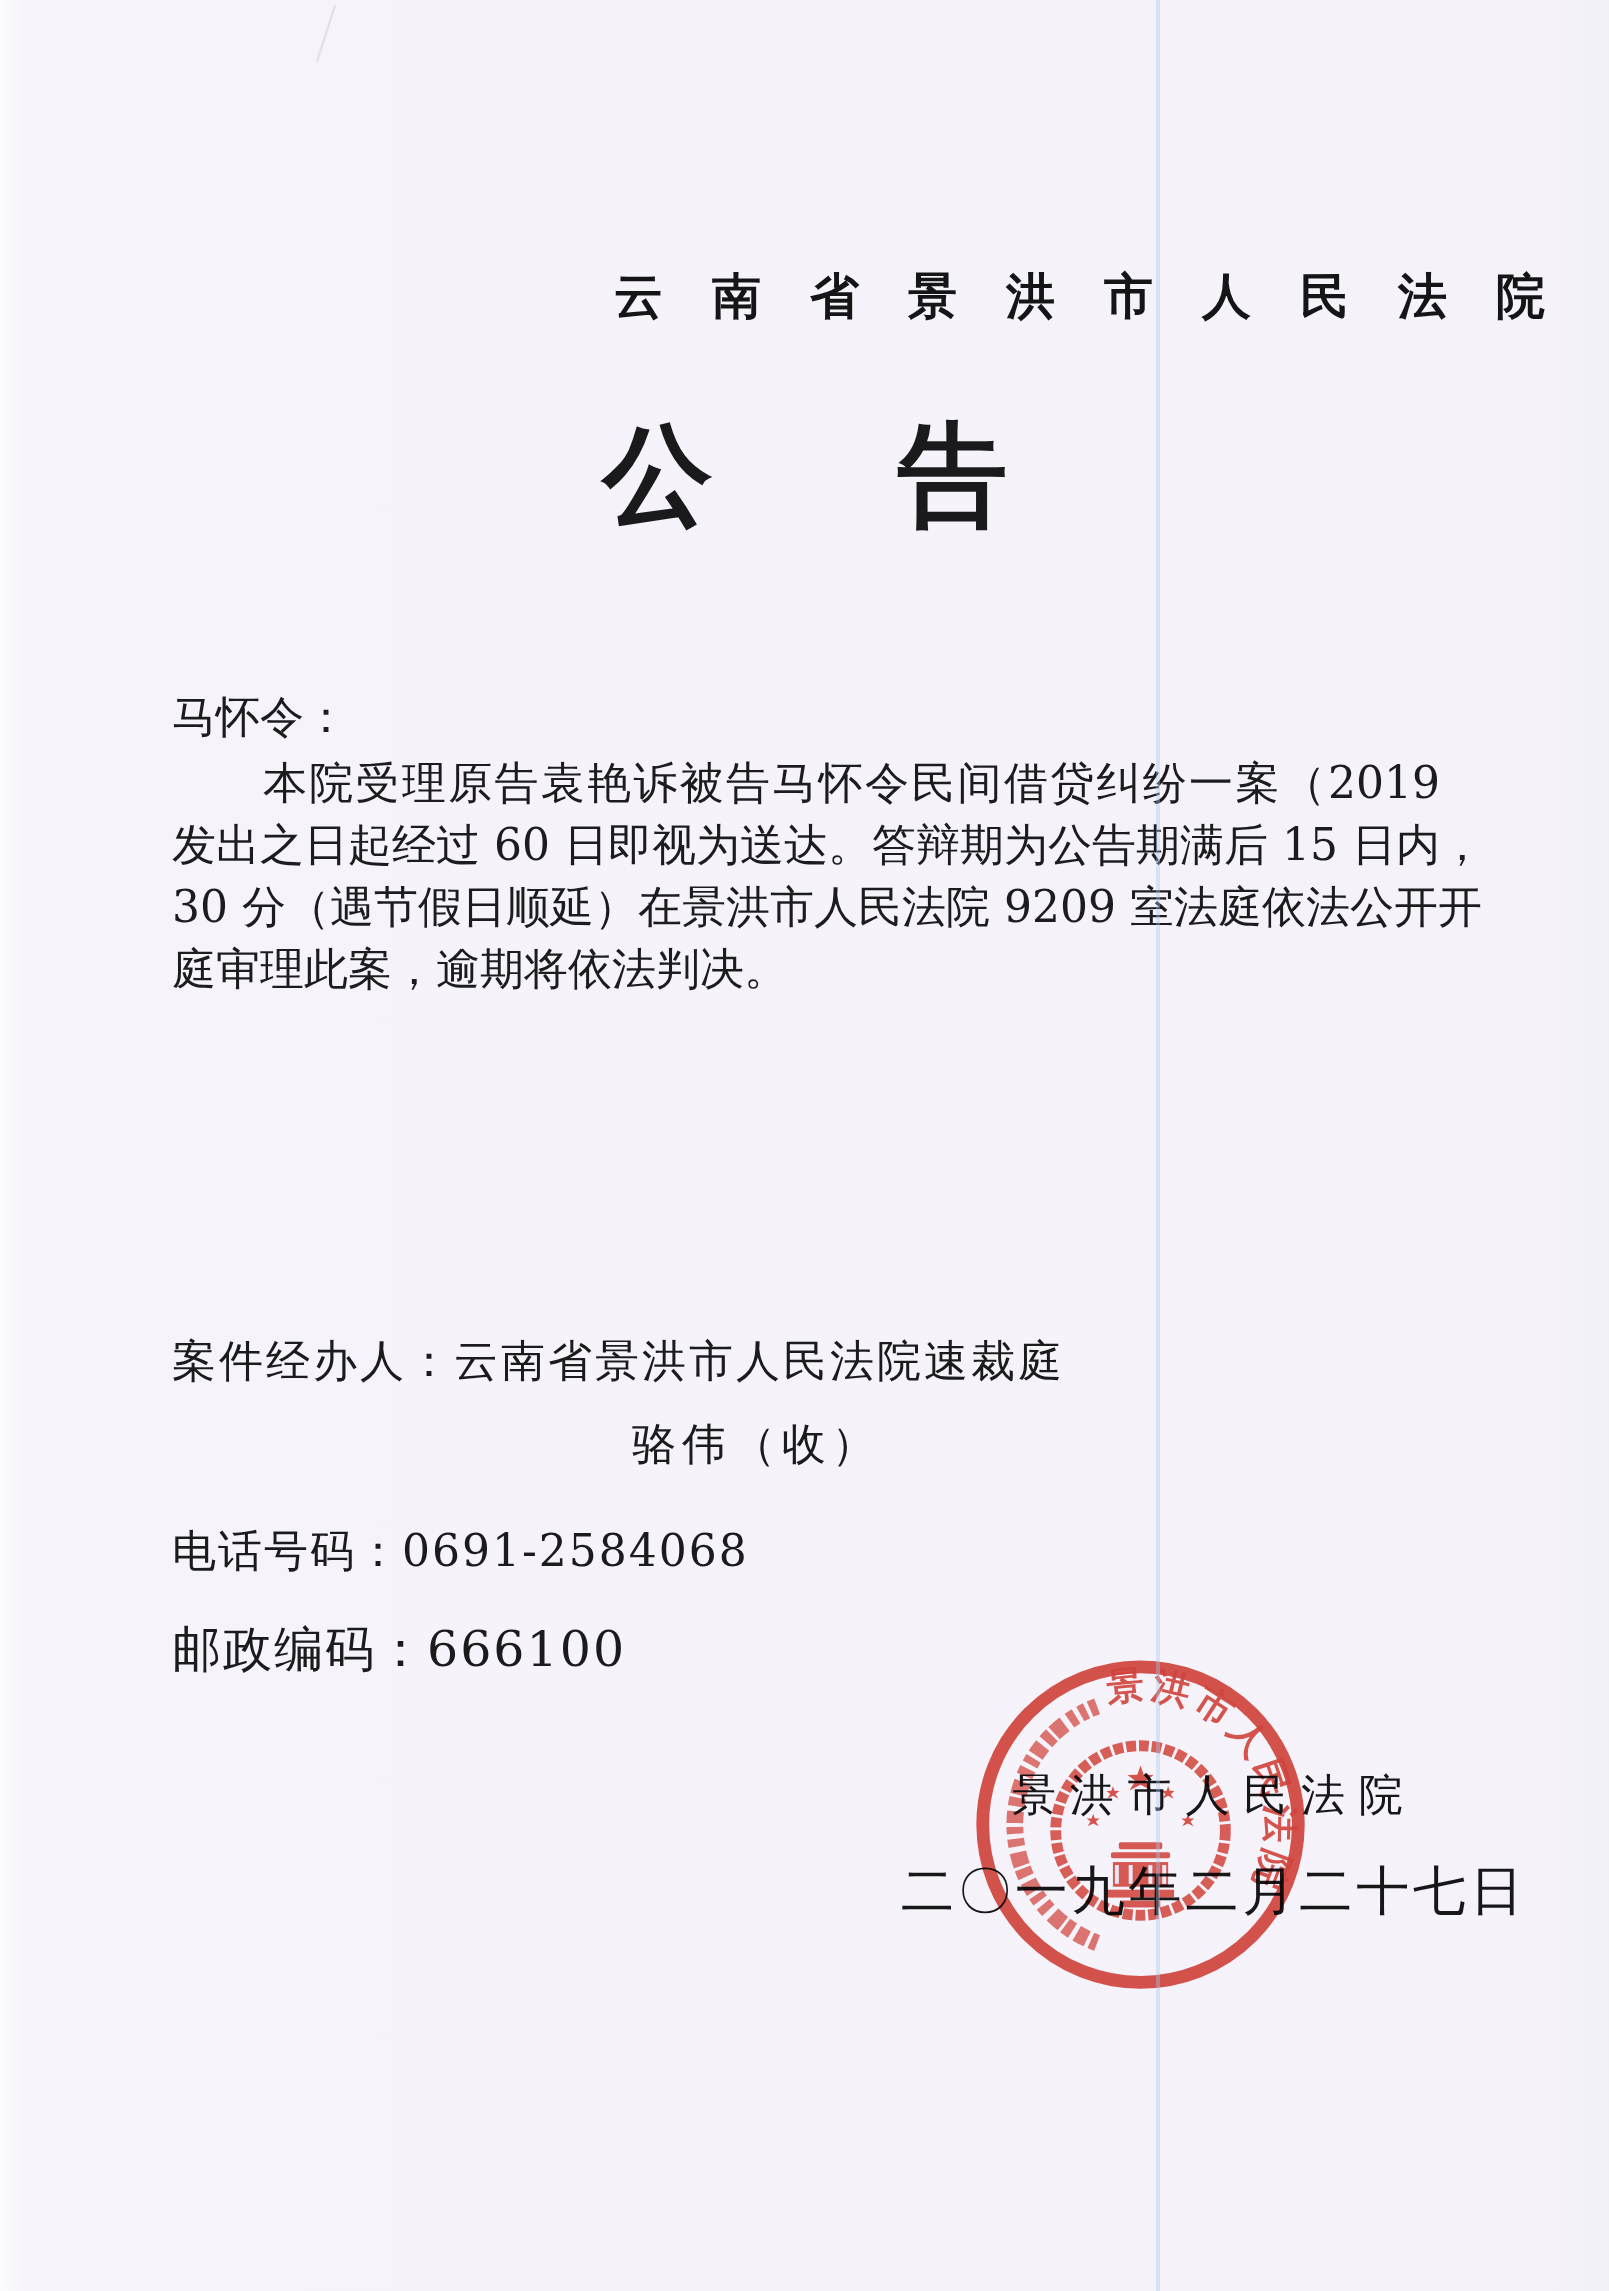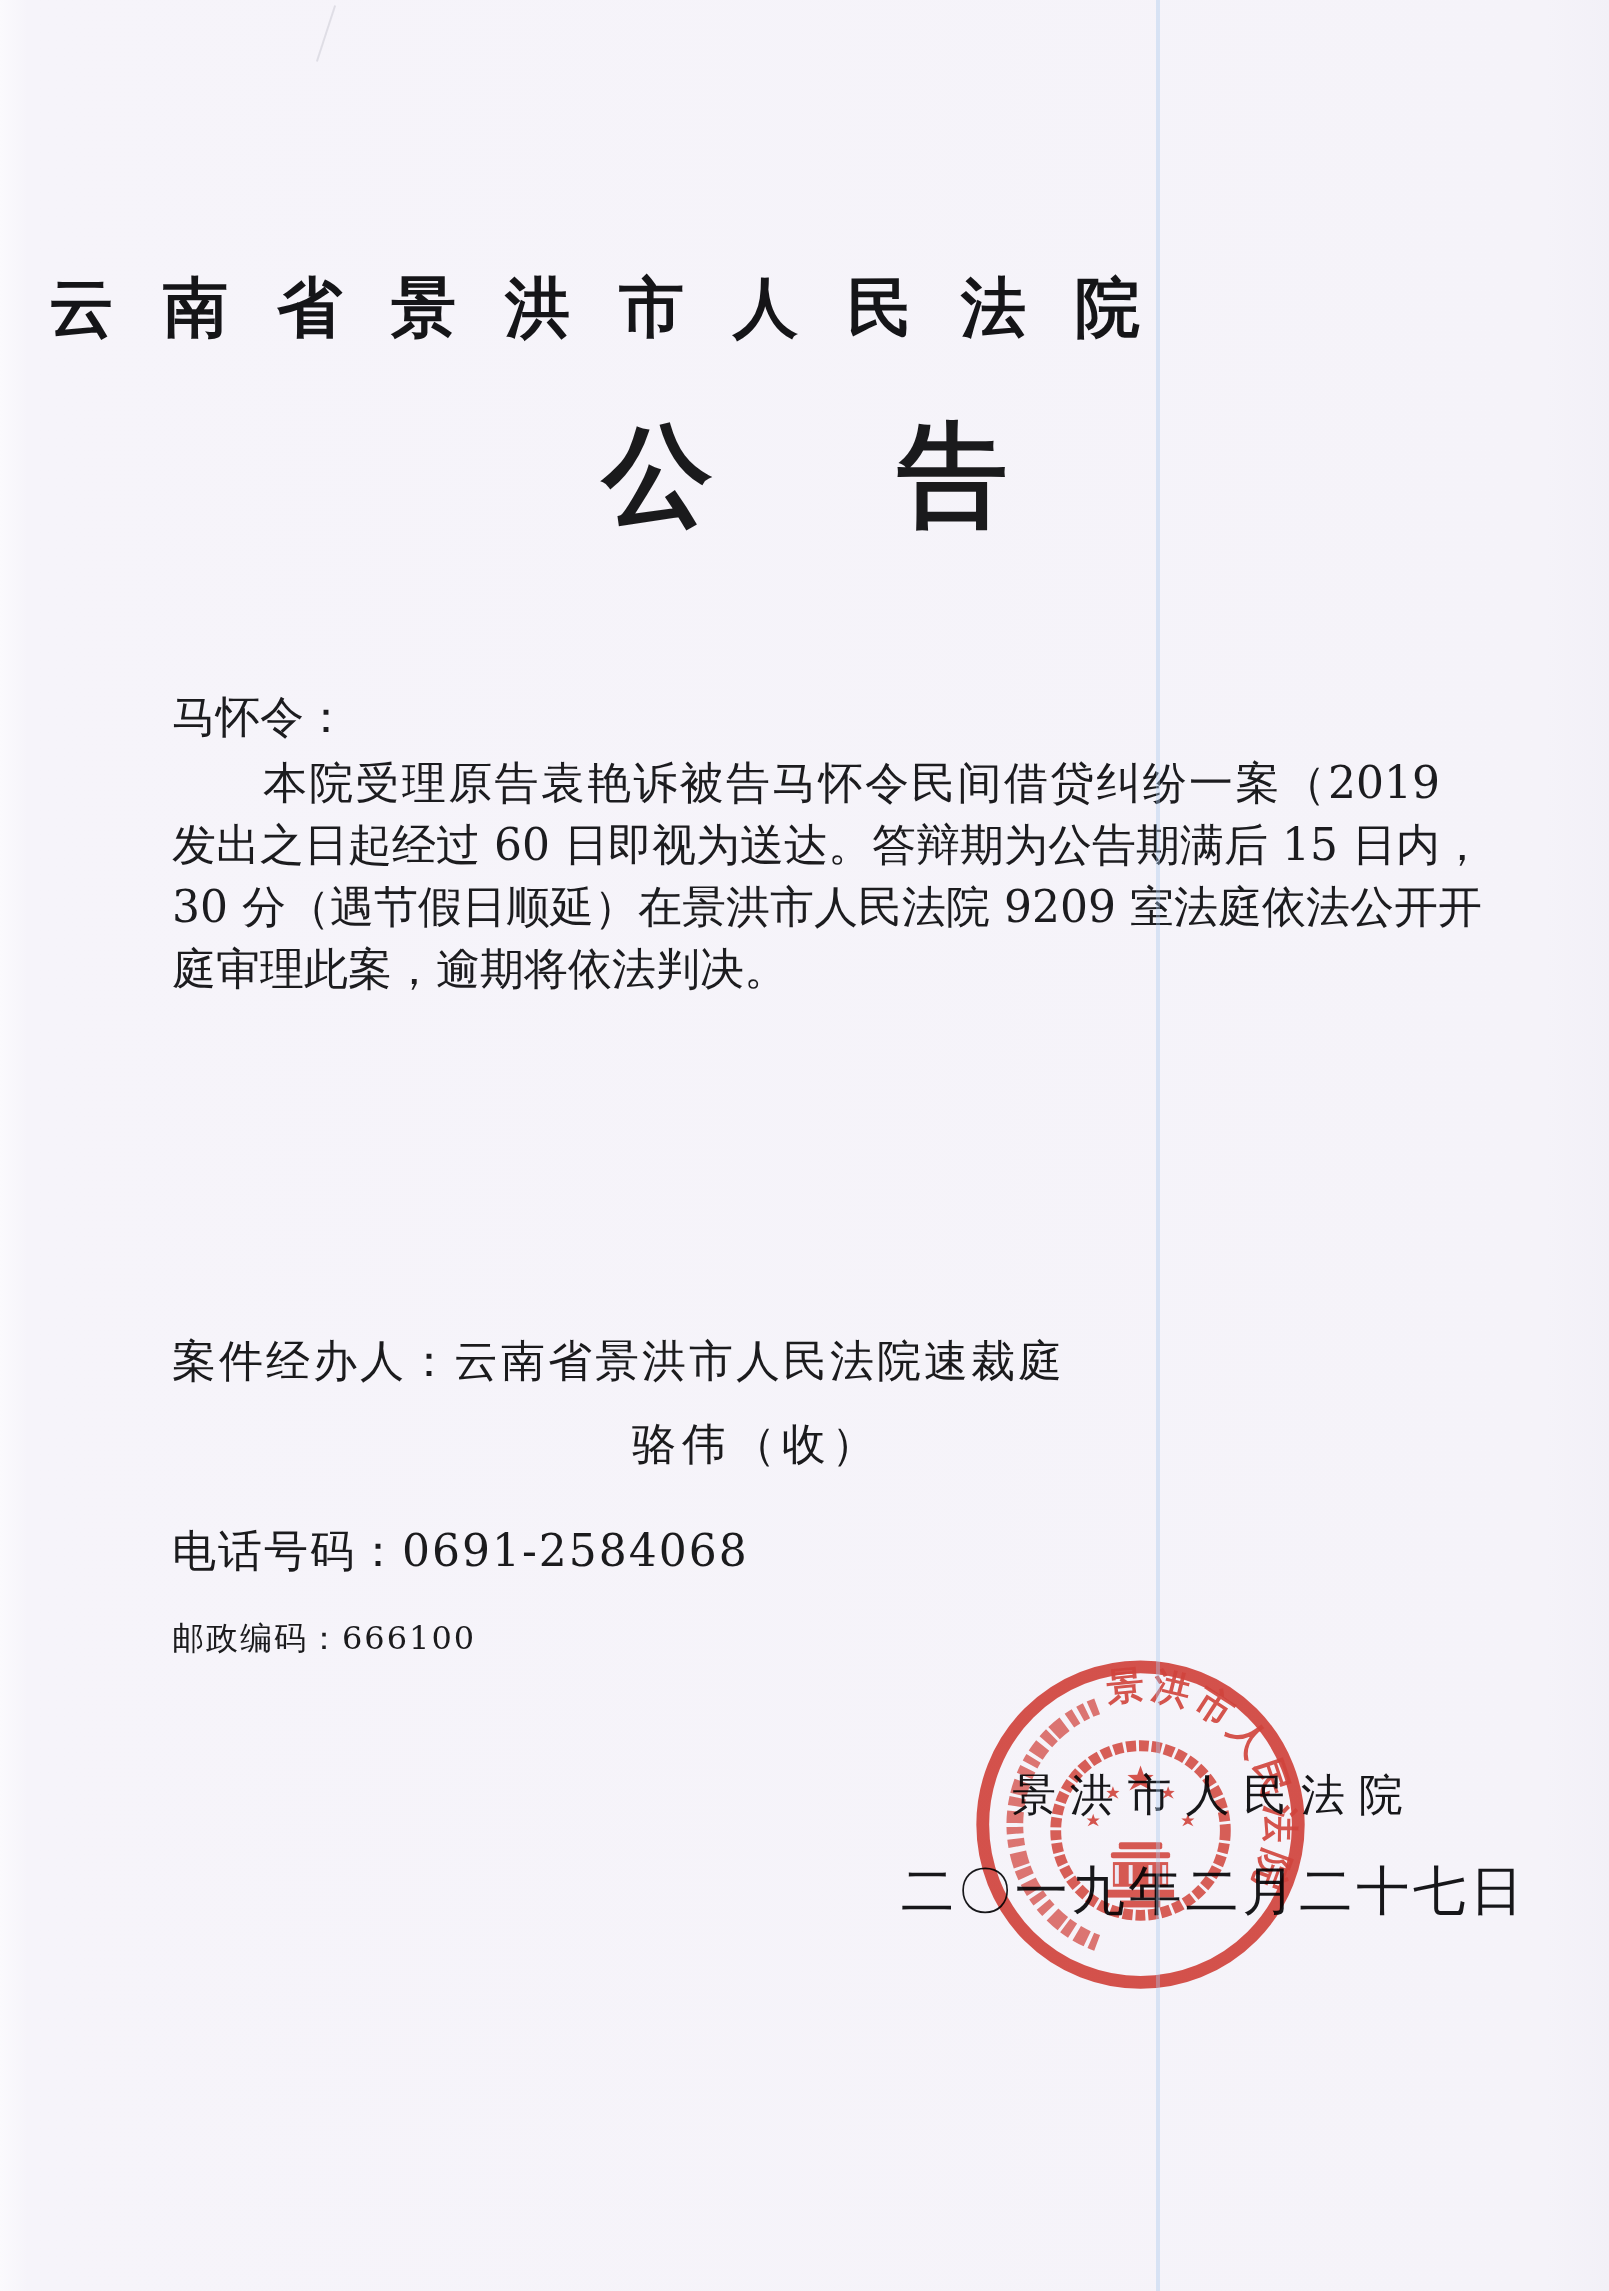--- a/index.html
+++ b/index.html
@@ -16,22 +16,22 @@
     position:absolute;top:0;bottom:0;width:3.9px;
     background:rgba(165,200,236,0.38);
     pointer-events:none;
   }
   .crease{
     position:absolute;left:325px;top:3.9px;width:2px;height:59px;
     background:rgba(120,120,140,0.18);transform:rotate(18deg);
   }
   .court-title{
     position:absolute;left:0;right:16px;top:264px;
-    text-align:left;
-    font-size:65px;font-weight:bold;
+    text-align:right;
+    font-size:49px;font-weight:bold;
     letter-spacing:49px;text-indent:49px;
     white-space:nowrap;
     color:#151518;
   }
   .notice-title{
     position:absolute;left:0;right:0;top:402px;
     display:flex;justify-content:center;gap:185px;
     font-size:110px;font-weight:600;color:#1a1a1c;
   }
   .body-block{
@@ -54,21 +54,21 @@
   .recipient-line{
     position:absolute;left:632px;top:1415px;
     font-size:44px;letter-spacing:5.9px;white-space:nowrap;
   }
   .phone-line{
     position:absolute;left:172px;top:1522px;
     font-size:44px;letter-spacing:2px;white-space:nowrap;
   }
   .postal-line{
     position:absolute;left:172px;top:1617px;
-    font-size:32px;letter-spacing:2px;white-space:nowrap;
+    font-size:49px;letter-spacing:2px;white-space:nowrap;
   }
   .sig-court{
     position:absolute;left:1012px;top:1766px;
     font-size:44px;letter-spacing:13.8px;white-space:nowrap;
     color:#17171a;
   }
   .sig-date{
     position:absolute;left:901px;top:1856px;
     font-size:53px;letter-spacing:3.9px;white-space:nowrap;
     color:#17171a;

